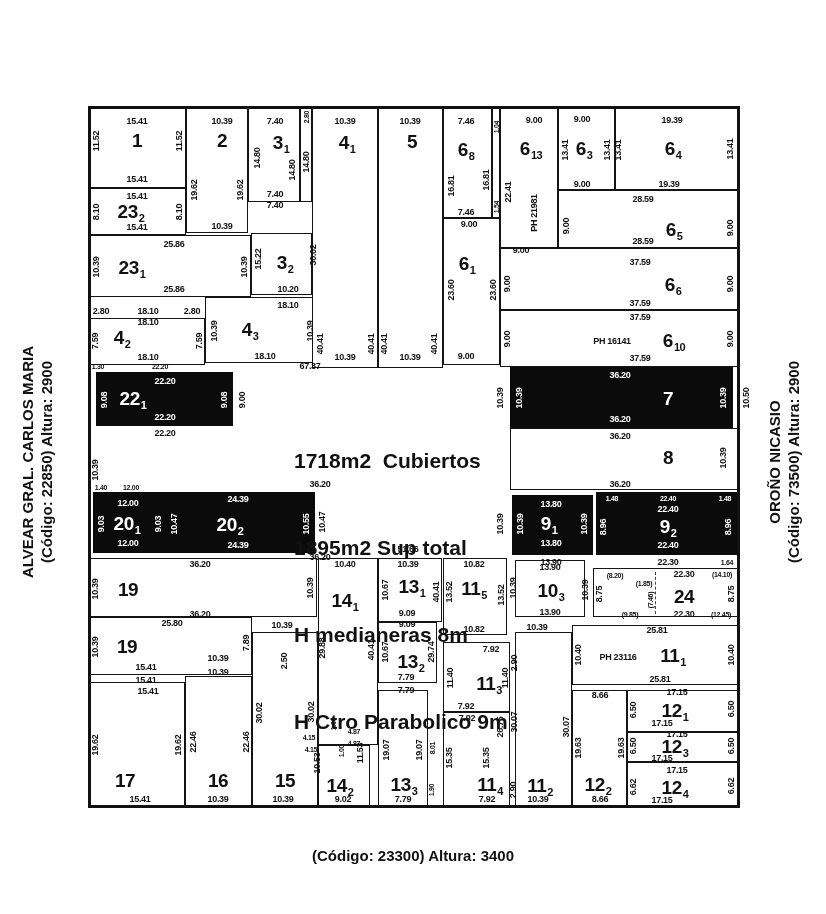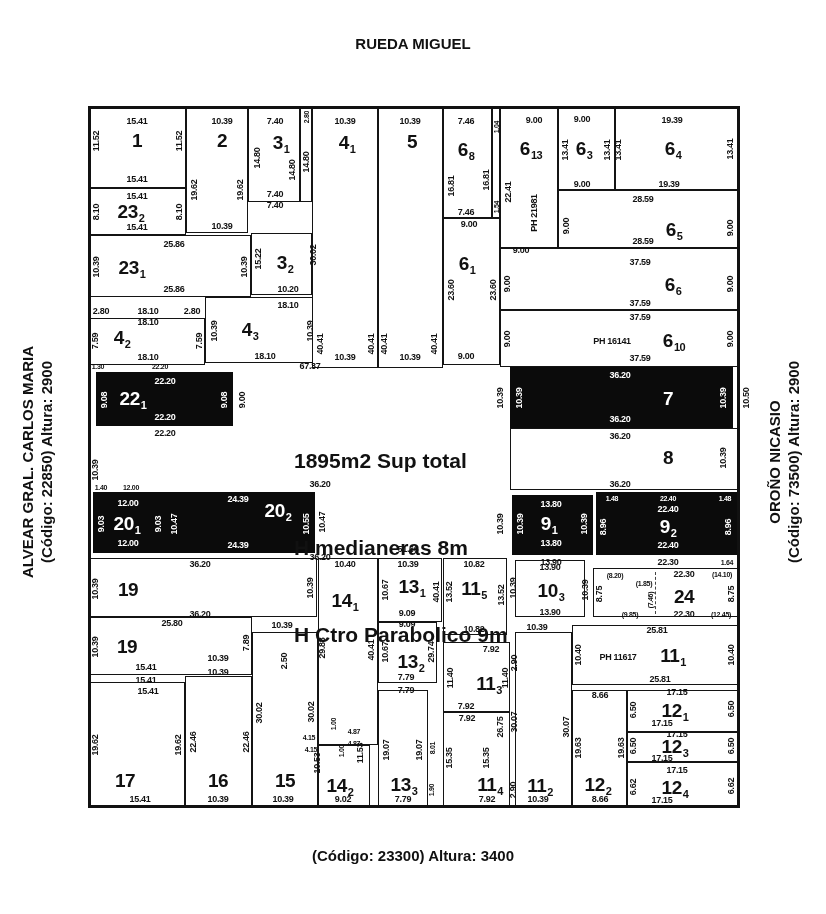--- a/index.html
+++ b/index.html
@@ -26,38 +26,38 @@
   .block-outline{position:absolute;left:88px;top:106px;width:652px;height:702px;
                  box-sizing:border-box;border:3px solid #111;pointer-events:none;z-index:5;}
   .vdash{position:absolute;width:0;border-left:1px dashed #444;z-index:2;}
 </style>
 </head>
 <body>
 
 <div id="plan">
 
   <div class="street street-top">
-    <div>RUEDA MIGUEL</div>
   </div>
 
   <div class="street street-bottom">
     <div>(Código: 23300) Altura: 3400</div>
   </div>
 
   <div class="street street-left">
     <div>ALVEAR  GRAL. CARLOS MARIA</div>
     <div>(Código: 22850) Altura: 2900</div>
   </div>
 
   <div class="street street-right">
     <div>OROÑO NICASIO</div>
     <div>(Código: 73500) Altura: 2900</div>
   </div>
 
   <div class="note">
+    <div>1718m2  Cubiertos</div>
     <div>1895m2 Sup total</div>
     <div>H medianeras 8m</div>
     <div>H Ctro Parabolico 9m</div>
   </div>
 
   <div class="block-outline"></div>
 
 <div class="parcel" style="left: 88px; top: 106px; width: 98px; height: 82px;"></div>
     <div class="plabel" style="left: 137px; top: 141px;"><span>1</span></div>
     <div class="parcel" style="left: 88px; top: 188px; width: 98px; height: 47px;"></div>
@@ -98,21 +98,21 @@
     <div class="plabel" style="left: 674px; top: 341px;"><span>6</span><span class="s">10</span></div>
     <div class="parcel black" style="left: 96px; top: 372px; width: 137px; height: 54px;"></div>
     <div class="plabel white" style="left: 133px; top: 399px;"><span>22</span><span class="s">1</span></div>
     <div class="parcel black" style="left: 510px; top: 367px; width: 223px; height: 61px;"></div>
     <div class="plabel white" style="left: 668px; top: 399px;"><span>7</span></div>
     <div class="parcel" style="left: 510px; top: 428px; width: 230px; height: 62px;"></div>
     <div class="plabel" style="left: 668px; top: 458px;"><span>8</span></div>
     <div class="parcel black" style="left: 93px; top: 492px; width: 74px; height: 61px;"></div>
     <div class="plabel white" style="left: 127px; top: 524px;"><span>20</span><span class="s">1</span></div>
     <div class="parcel black" style="left: 167px; top: 492px; width: 148px; height: 61px;"></div>
-    <div class="plabel white" style="left: 230px; top: 511px; margin-left: 48px;"><span>20</span><span class="s">2</span></div>
+    <div class="plabel white" style="left: 230px; top: 525px;"><span>20</span><span class="s">2</span></div>
     <div class="parcel black" style="left: 512px; top: 495px; width: 81px; height: 60px;"></div>
     <div class="plabel white" style="left: 549px; top: 524px;"><span>9</span><span class="s">1</span></div>
     <div class="parcel black" style="left: 596px; top: 492px; width: 141px; height: 63px;"></div>
     <div class="plabel white" style="left: 668px; top: 527px;"><span>9</span><span class="s">2</span></div>
     <div class="parcel" style="left: 88px; top: 558px; width: 229px; height: 59px;"></div>
     <div class="plabel" style="left: 128px; top: 590px;"><span>19</span></div>
     <div class="parcel" style="left: 515px; top: 560px; width: 70px; height: 57px;"></div>
     <div class="plabel" style="left: 551px; top: 591px;"><span>10</span><span class="s">3</span></div>
     <div class="parcel" style="left: 593px; top: 568px; width: 147px; height: 49px;"></div>
     <div class="plabel" style="left: 684px; top: 597px;"><span>24</span></div>
@@ -357,21 +357,21 @@
     <div class="dim rot" style="left: 514px; top: 722px;">30.07</div>
     <div class="dim rot" style="left: 566px; top: 727px;">30.07</div>
     <div class="dim" style="left: 537px; top: 627px;">10.39</div>
     <div class="dim" style="left: 538px; top: 799px;">10.39</div>
     <div class="dim" style="left: 550px; top: 567px;">13.90</div>
     <div class="dim rot" style="left: 513px; top: 588px;">10.39</div>
     <div class="dim rot" style="left: 585px; top: 590px;">10.39</div>
     <div class="dim" style="left: 550px; top: 612px;">13.90</div>
     <div class="dim" style="left: 657px; top: 630px;">25.81</div>
     <div class="dim rot" style="left: 578px; top: 655px;">10.40</div>
-    <div class="dim" style="left: 618px; top: 657px;">PH 11617</div>
+    <div class="dim" style="left: 618px; top: 657px;">PH 23116</div>
     <div class="dim rot" style="left: 731px; top: 655px;">10.40</div>
     <div class="dim" style="left: 660px; top: 679px;">25.81</div>
     <div class="dim" style="left: 600px; top: 695px;">8.66</div>
     <div class="dim rot" style="left: 578px; top: 748px;">19.63</div>
     <div class="dim rot" style="left: 621px; top: 748px;">19.63</div>
     <div class="dim" style="left: 600px; top: 799px;">8.66</div>
     <div class="dim" style="left: 677px; top: 692px;">17.15</div>
     <div class="dim rot" style="left: 633px; top: 710px;">6.50</div>
     <div class="dim rot" style="left: 731px; top: 709px;">6.50</div>
     <div class="dim" style="left: 662px; top: 723px;">17.15</div>

